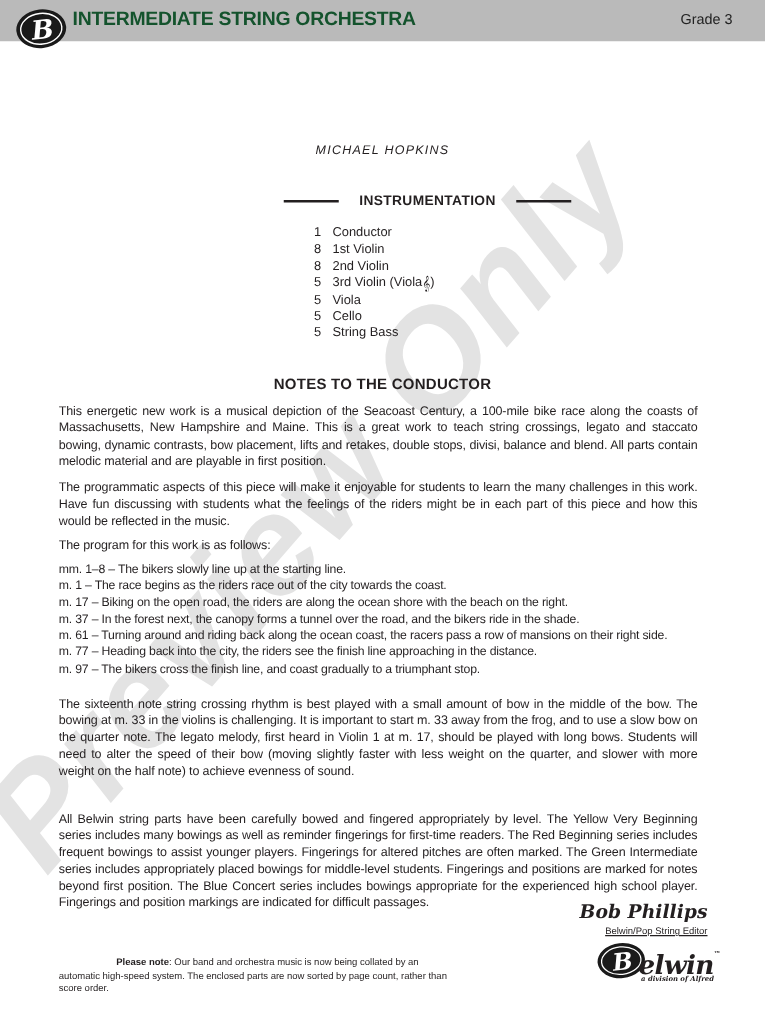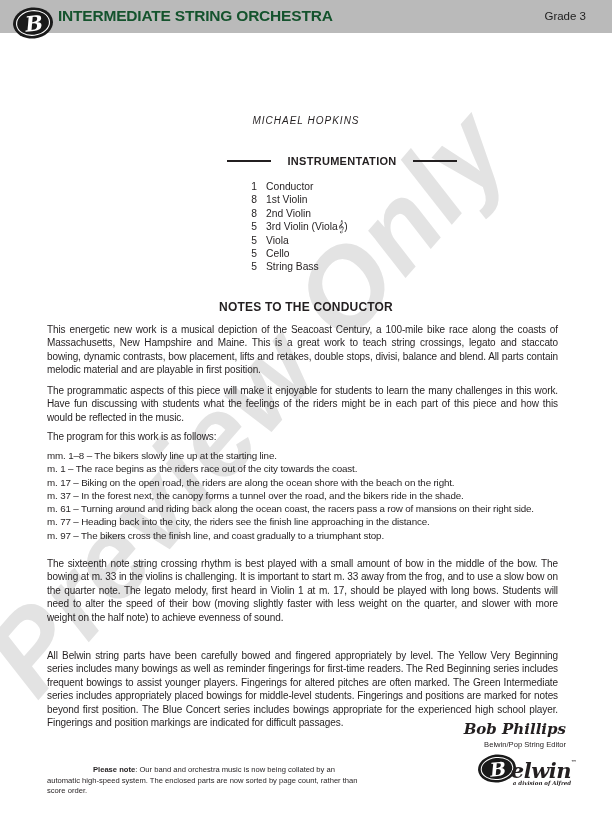--- a/index.html
+++ b/index.html
@@ -60,21 +60,21 @@
   .program-intro { position:absolute; left:47px; font-size:10px; letter-spacing:-0.1px; }
   .program-list {
     position:absolute; left:47px; font-size:9.8px; line-height:13.3px;
     letter-spacing:-0.15px; white-space:nowrap;
   }
   
   .signature {
     position:absolute; right:46px; top:720px; text-align:right;
     font-family:"DejaVu Serif", serif; font-style:italic; font-weight:bold; font-size:15px;
   }
-  .signature-title { position:absolute; right:46px; top:740px; text-align:center; font-size:7.6px; }
+  .signature-title { position:absolute; right:46px; top:740px; text-align:center; font-size:7.6px;text-decoration:underline; }
   
   .footer-note {
     position:absolute; left:47px; top:765px; width:322px;
     font-size:7.6px; line-height:10.5px;
   }
   .footer-note b { font-weight:bold;padding-left:46px; }
   .footer-logo { position:absolute; right:36px; top:753px; display:flex; align-items:center; }
   .logo-script {
     font-family:"DejaVu Serif", serif; font-style:italic; font-weight:bold;
     font-size:21px; margin-left:-6px; letter-spacing:-0.5px; position:relative;

